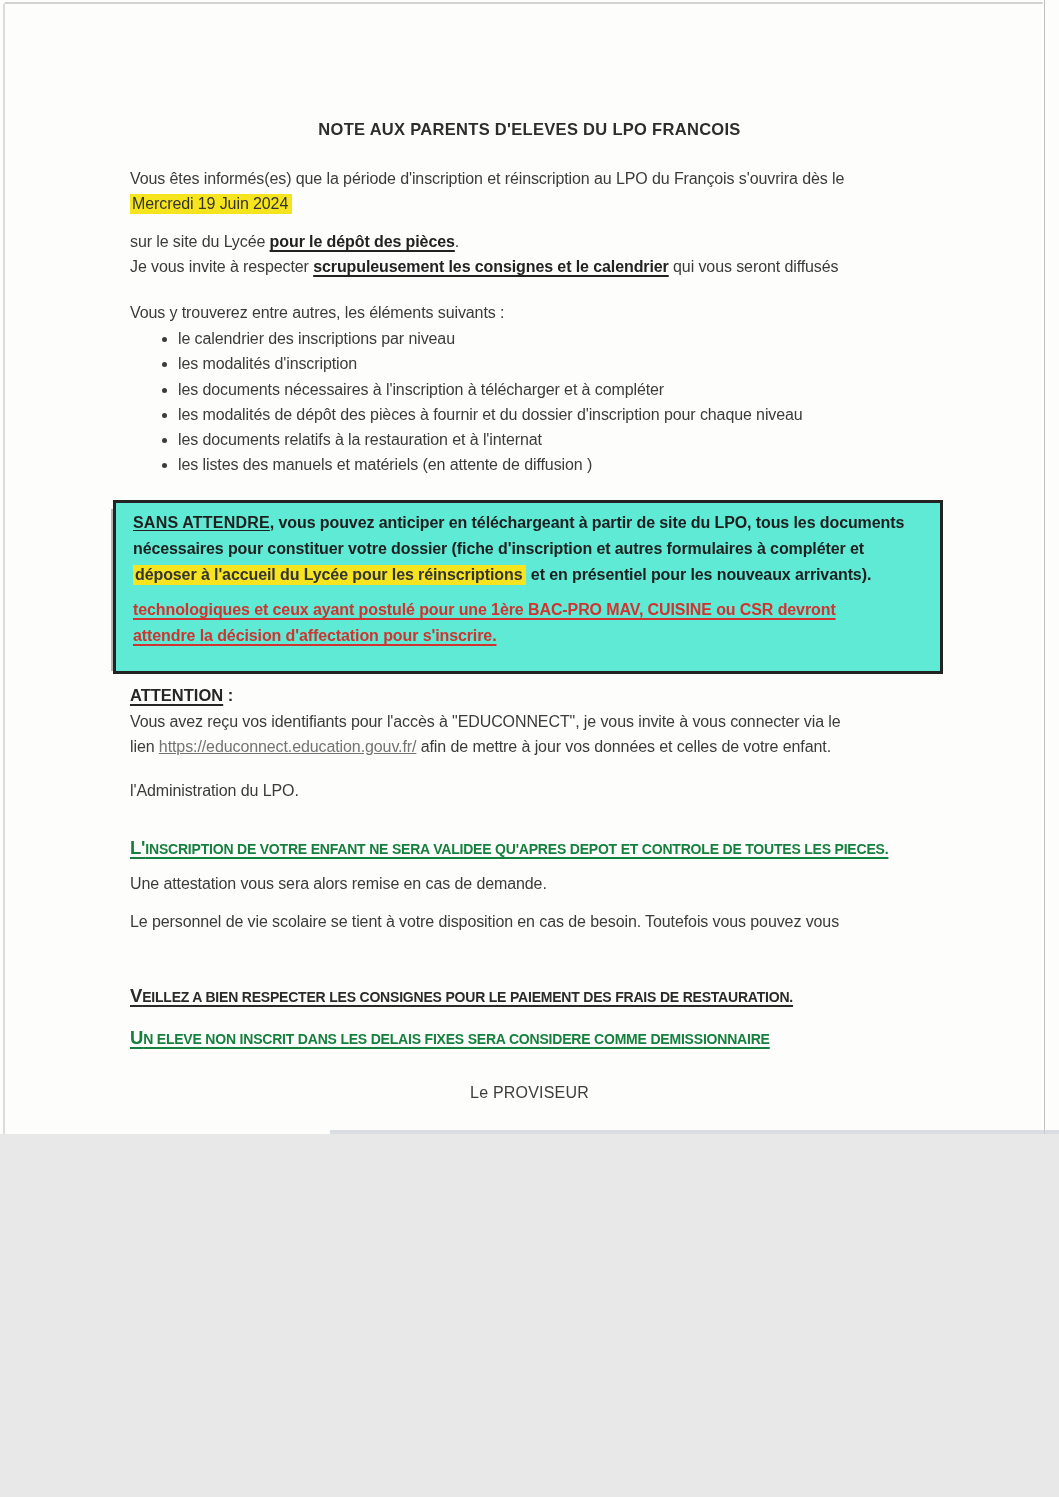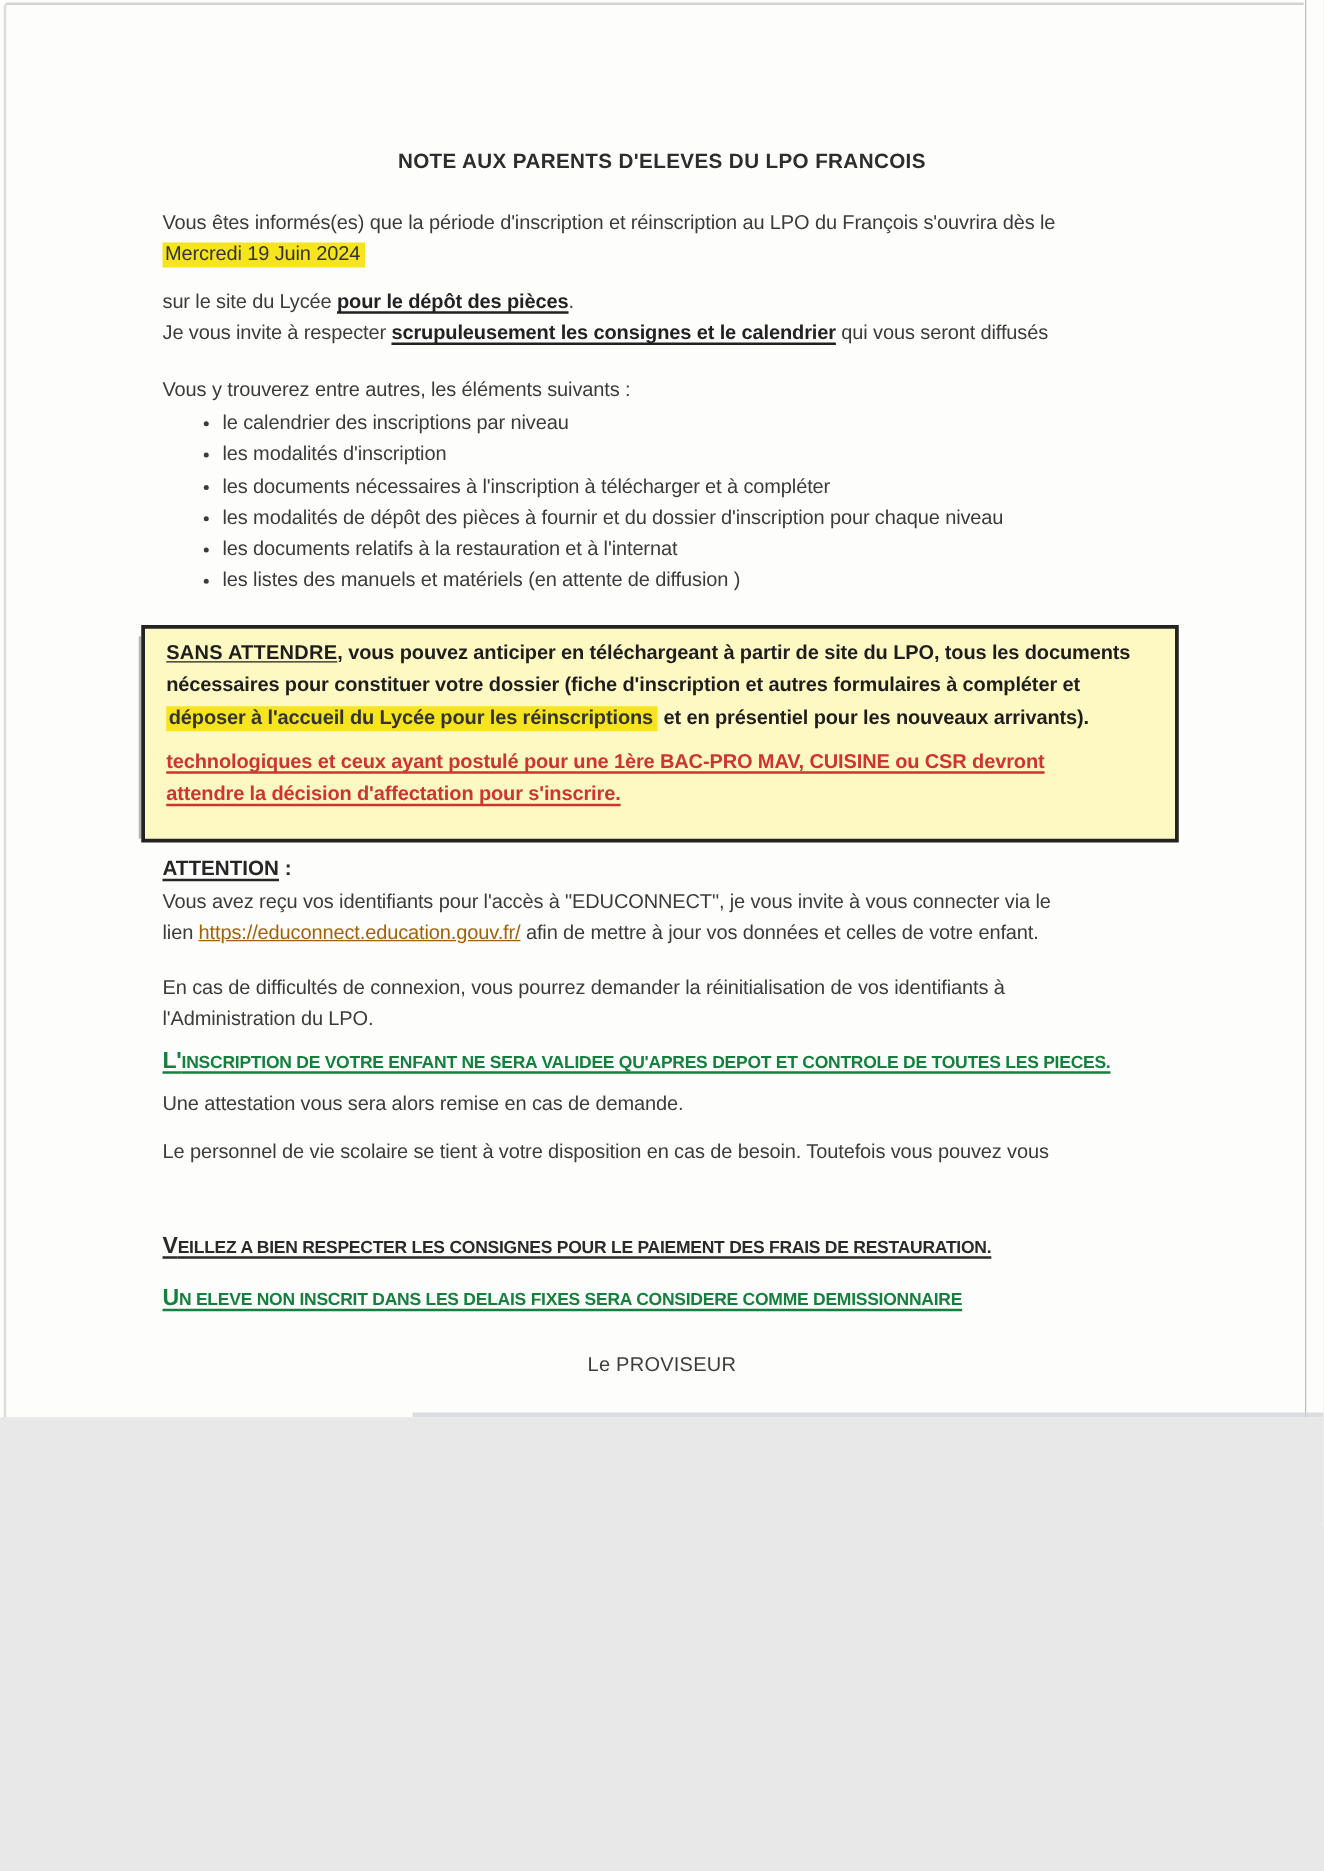--- a/index.html
+++ b/index.html
@@ -35,34 +35,34 @@
   .bu {
     font-weight:bold; color:#222;
     text-decoration:underline; text-decoration-thickness:2px; text-underline-offset:3px;
   }
 
   ul.elements { left:152px; top:326px; width:790px; list-style:disc; padding-left:26px; position:absolute; }
   ul.elements li { font-size:16px; line-height:25.3px; letter-spacing:-0.1px; color:#3b3b3b; }
 
   .frame-box {
     left:113px; top:500px; width:830px; height:174px;
-    border:3px solid #232323; background:#fef9c3;
+    border:3px solid #232323; background:#5eead4;
     padding:7px 10px 0 17px;
     font-weight:600; font-size:16px; line-height:26px; letter-spacing:-0.1px; color:#1e1e1e;
     box-shadow:-8px 3px 0 -6px #b5b5b5;
   }
   .frame-box .line { white-space:nowrap; }
   .sans-lead { text-decoration:underline; text-underline-offset:2px; letter-spacing:.2px; }
   .nb { margin-top:9px; color:#cf3430; font-weight:700; }
   .nb .line { text-decoration:underline; text-decoration-thickness:1.5px; text-underline-offset:3px; }
 
   .attn-heading { left:130px; top:686px; font-size:16.5px; font-weight:bold; color:#262626; }
   .attn-heading .u { text-decoration:underline; text-decoration-thickness:2px; text-underline-offset:3px; }
 
-  a.link-dark { color:#a16207; }
+  a.link-dark { color:#737373; }
   a.link-blue { color:#2e64ad; font-weight:700; text-decoration:underline; }
 
   .notice {
     left:130px; font-weight:700; font-size:14px; letter-spacing:-0.2px;
     text-decoration:underline; text-decoration-thickness:1.5px; text-underline-offset:3px;
   }
   .notice::first-letter { font-size:1.32em; }
   .notice.red { color:#15803d; }
   .notice.black { color:#2a2a2a; }
 
@@ -115,21 +115,20 @@
   </div>
 
   <div class="abs attn-heading"><span class="u">ATTENTION</span><span> :</span></div>
 
   <div class="abs body-block" style="top:709px;">
     <div class="line">Vous avez reçu vos identifiants pour l'accès à "EDUCONNECT", je vous invite à vous connecter via le</div>
     <div class="line"><span>lien </span><a href="#" class="link-dark">https://educonnect.education.gouv.fr/</a><span> afin de mettre à jour vos données et celles de votre enfant.</span></div>
   </div>
 
   <div class="abs body-block" style="top:778px;">
-    <div class="line">En cas de difficultés de connexion, vous pourrez demander la réinitialisation de vos identifiants à</div>
     <div class="line">l'Administration du LPO.</div>
   </div>
 
   <div class="abs notice red" style="top:837px;">L'INSCRIPTION DE VOTRE ENFANT NE SERA VALIDEE QU'APRES DEPOT ET CONTROLE DE TOUTES LES PIECES.</div>
 
   <div class="abs body-block" style="top:871px;">Une attestation vous sera alors remise en cas de demande.</div>
 
   <div class="abs body-block" style="top:909px; line-height:26px;">
     <div class="line">Le personnel de vie scolaire se tient à votre disposition en cas de besoin. Toutefois vous pouvez vous</div>
   </div>

